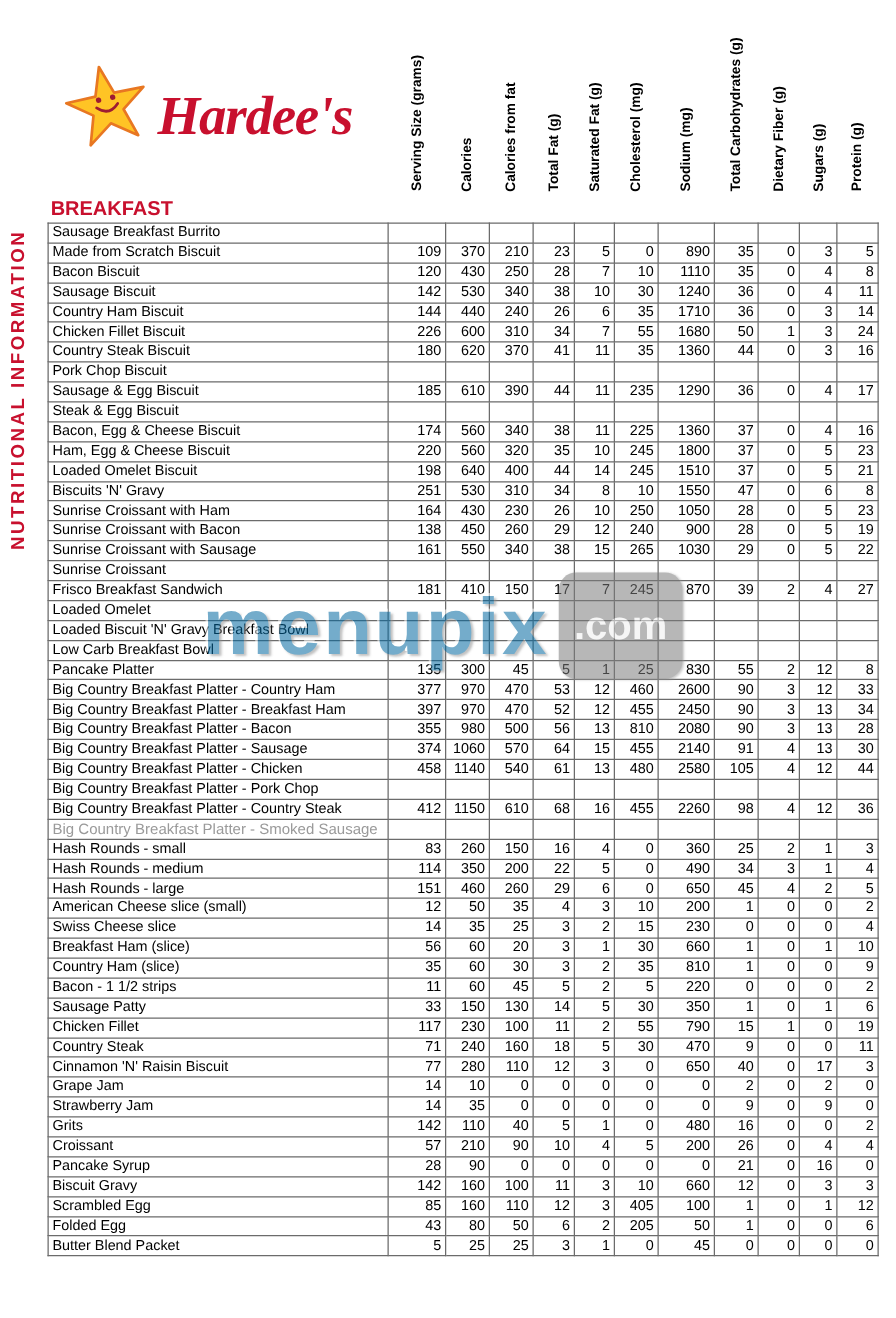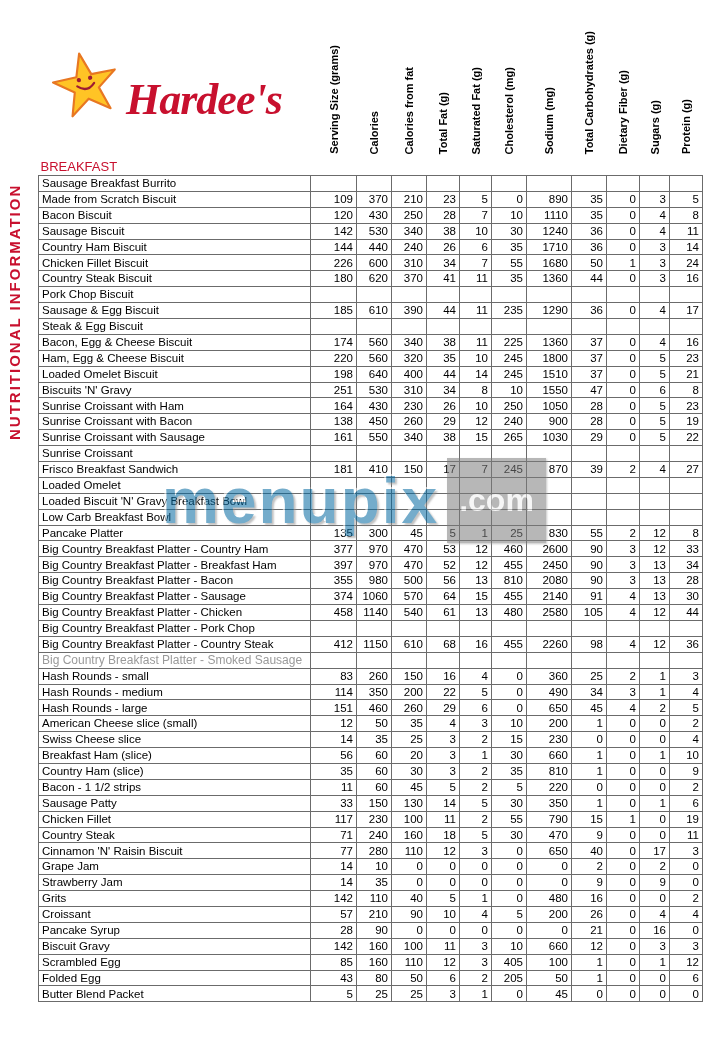--- a/index.html
+++ b/index.html
@@ -4,21 +4,21 @@
 <title>Hardee's Nutritional Information</title>
 <style>
   * { margin:0; padding:0; box-sizing:border-box; }
   html,body { background:#ffffff; }
   .page {
     position:relative; width:717px; height:1054px; background:#ffffff;
     overflow:hidden; font-family:"Liberation Sans", sans-serif;
   }
 
   
-  .logo { position:absolute; left:50px; top:50px; display:flex; align-items:flex-end; gap:4px; }
+  .logo { position:absolute; left:50px; top:50px; display:flex; align-items:center; gap:4px; }
   .logo .star { width:72px; height:72px; transform:rotate(-12deg); }
   .brand-text {
     font-family:"Liberation Serif", serif; font-style:italic; font-weight:bold;
     color:#c8102e; font-size:44px; letter-spacing:-1px; line-height:1;
     padding-top:14px;
   }
 
   
   .vert-title {
     position:absolute; left:6px; top:160px; height:280px;
@@ -33,21 +33,21 @@
     border-collapse:collapse; table-layout:fixed;
   }
   thead tr.col-headers { height:152px; }
   thead th { border:none; vertical-align:bottom; padding:0; text-align:center; }
   .vtext {
     writing-mode:vertical-rl; transform:rotate(180deg);
     font-weight:bold; font-size:11px; white-space:nowrap;
     display:inline-block; padding-bottom:3px; color:#000;
   }
   tr.section-row td {
-    border:none; color:#c8102e; font-weight:normal; font-size:13px;
+    border:none; color:#c8102e; font-weight:bold; font-size:16px;
     text-align:left; padding:1px 2px; height:15px;
   }
   tbody td {
     border:1px solid #6b6b6b; height:15.9px; padding:0 3px;
     font-size:11.5px; color:#000; line-height:1.1; overflow:hidden;
     white-space:nowrap;
   }
   tbody td.name { text-align:left; }
   tbody td.val  { text-align:right; }
   tbody tr.muted td { color:#9a9a9a; font-size:12px; }
@@ -56,21 +56,21 @@
   .watermark {
     position:absolute; left:162px; top:458px; display:flex; align-items:center;
     opacity:0.55; pointer-events:none; z-index:5;
   }
   .wm-main {
     font-size:64px; font-weight:bold; color:#0369a1; letter-spacing:2px;
     text-shadow:-2px -2px 0 #ffffff, 2px 2px 2px #8f8f8f;
   }
   .wm-badge {
     background:#7d7d7d; color:#f0f0f0; font-size:32px; font-weight:bold;
-    padding:24px 12px; border-radius:0; margin-left:8px;
+    padding:24px 12px; border-radius:14px; margin-left:8px;
     box-shadow:1px 1px 2px #999;
   }
 </style>
 </head>
 <body>
 
 <div class="page">
 
   <div class="logo">
     <svg class="star" viewBox="0 0 100 100">

